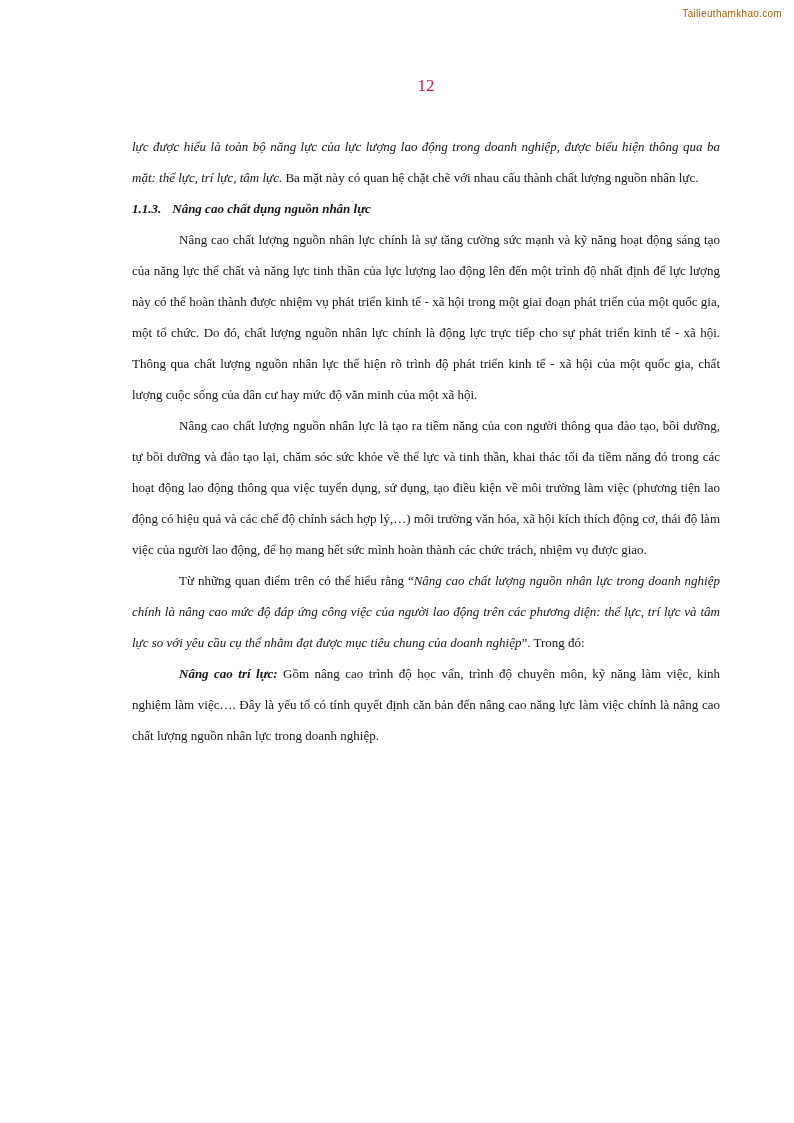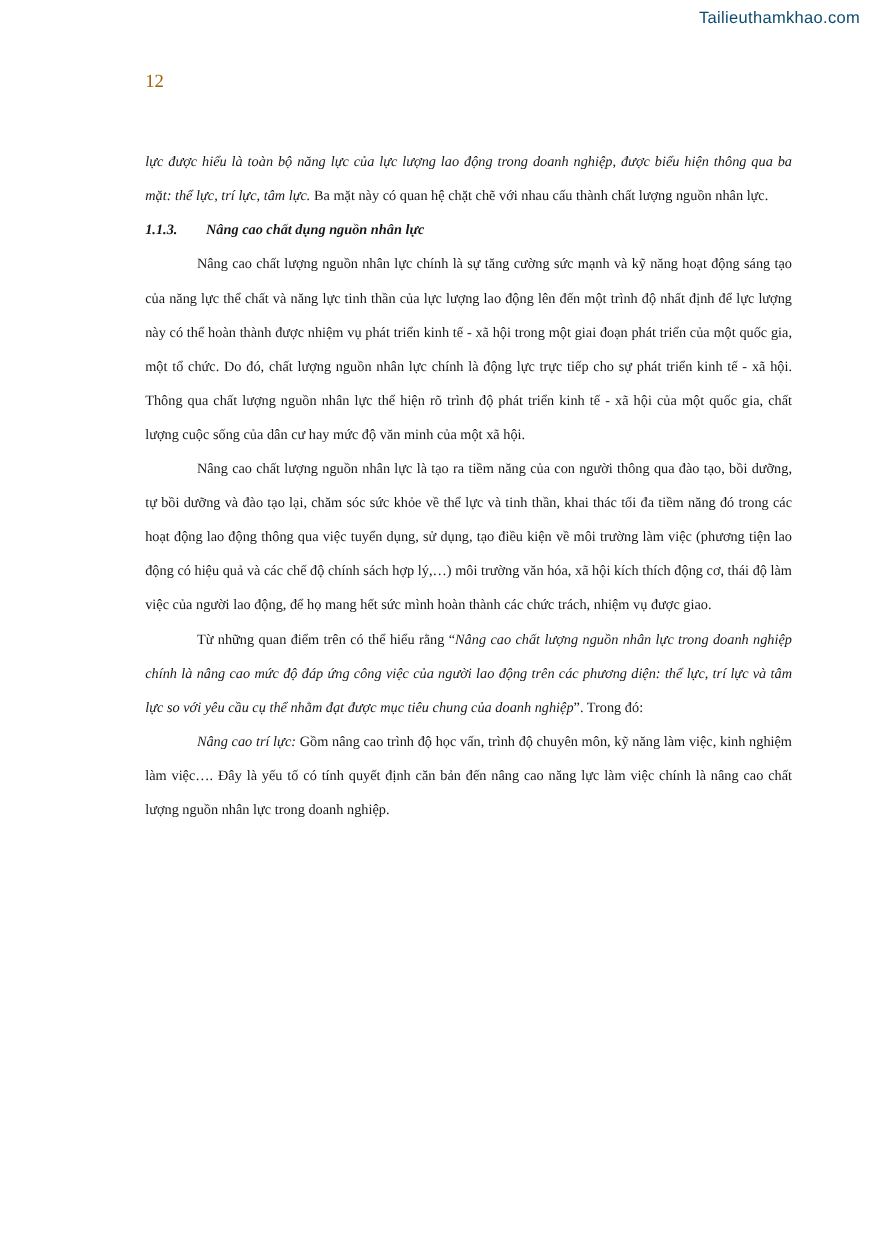--- a/index.html
+++ b/index.html
@@ -11,54 +11,54 @@
     background: #ffffff;
     overflow: hidden;
     font-family: "Liberation Serif", "DejaVu Serif", serif;
     color: #161616;
   }
   .watermark {
     position: absolute;
     top: 8px;
     right: 12px;
     font-family: "Liberation Sans", "DejaVu Sans", sans-serif;
-    font-size: 15px;
-    color: #0c4a6e;
+    font-size: 10px;
+    color: #a16207;
     text-shadow: 1px 1px 0 #ffffff;
     letter-spacing: 0.3px;
     user-select: none;
   }
   .page-number {
     position: absolute;
-    top: 64px;
+    top: 76px;
     left: 132px;
     width: 588px;
-    text-align: left;
+    text-align: center;
     font-size: 17px;
-    color: #a16207;
+    color: #be185d;
   }
   .content {
     position: absolute;
     top: 131px;
     left: 132px;
     width: 588px;
     font-size: 13px;
     line-height: 31px;
     text-align: justify;
   }
   .content p { margin: 0; }
   .indent { text-indent: 47px; }
   .seg-italic { font-style: italic; }
-  .seg-bold-italic { font-weight: normal; font-style: italic; }
+  .seg-bold-italic { font-weight: bold; font-style: italic; }
   .heading {
     font-weight: bold;
     font-style: italic;
     text-align: left;
   }
-  .heading .h-num { margin-right: 26px; }
+  .heading .h-num { margin-right: 11px; }
 </style>
 </head>
 <body>
 
 <div class="page">
 
   <div class="watermark">Tailieuthamkhao.com</div>
 
   <div class="page-number">12</div>
 

